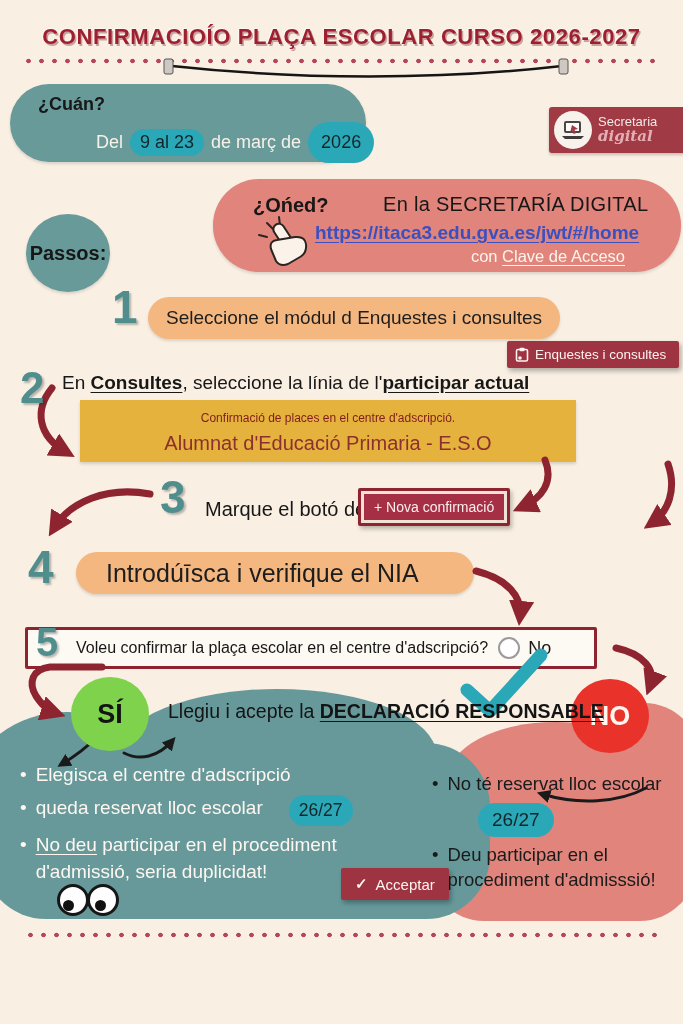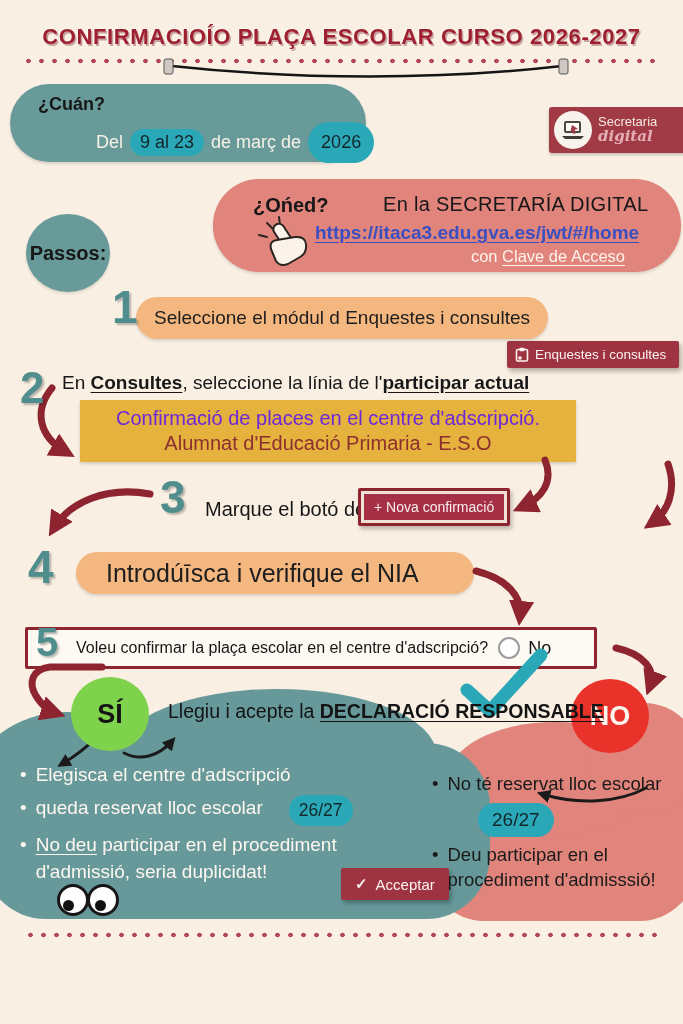--- a/index.html
+++ b/index.html
@@ -91,36 +91,36 @@
         <path d="M14,34 q-2,-8 6,-9 l18,-3 q10,-1 11,7 q1,9 -6,13 l-12,7 q-8,3 -12,-3 z"></path>
       </g>
     </svg>
   </div>
 
   <div class="blob teal-blob z2" style="left:26px;top:214px;width:84px;height:78px;border-radius:50%;display:flex;align-items:center;justify-content:center;">
     <span style="font-size:20px;color:#171717;font-weight:600;">Passos:</span>
   </div>
 
   <div class="num" style="left:112px;top:284px;">1</div>
-  <div class="blob orange-blob z2" style="left:136px;top:297px;width:412px;height:42px;border-radius:24px;text-align:center;line-height:42px;font-size:19px;color:#1d1d1d;">Seleccione el módul d Enquestes i consultes</div>
+  <div class="blob orange-blob z2" style="left:148px;top:297px;width:412px;height:42px;border-radius:24px;text-align:center;line-height:42px;font-size:19px;color:#1d1d1d;">Seleccione el módul d Enquestes i consultes</div>
   <div class="abs btn-red z2" style="left:507px;top:341px;height:27px;padding:0 13px 0 8px;gap:6px;font-size:13.5px;border-radius:2px;">
     <svg width="14" height="15" viewBox="0 0 14 15">
       <rect x="1.5" y="2.5" width="11" height="11.5" rx="1.5" fill="none" stroke="#fdf3ef" stroke-width="1.6"></rect>
       <rect x="4.5" y="0.8" width="5" height="3.4" rx="1" fill="#fdf3ef"></rect>
       <circle cx="5" cy="11" r="1.8" fill="#fdf3ef"></circle>
     </svg>
     <span>Enquestes i consultes</span>
   </div>
 
   <div class="num" style="left:20px;top:366px;font-size:44px;">2</div>
   <div class="abs z5" style="left:62px;top:372px;font-size:19px;color:#171717;white-space:nowrap;">
     <span>En </span><span class="u" style="font-weight:600;">Consultes</span><span>, seleccione la línia de l'</span><span class="u" style="font-weight:600;">participar actual</span>
   </div>
   <div class="abs z2" style="left:80px;top:400px;width:496px;height:62px;background:#e5b23d;box-shadow:0 2px 3px rgba(0,0,0,.15);text-align:center;padding-top:6px;box-sizing:border-box;">
-    <div style="font-size:20px;color:#6d28d9;line-height:25px;">Confirmació de places en el centre d'adscripció.</div>
+    <div style="font-size:12px;color:#7f1d1d;line-height:25px;">Confirmació de places en el centre d'adscripció.</div>
     <div style="font-size:20px;color:#8c2f30;line-height:25px;">Alumnat d'Educació Primaria - E.S.O</div>
   </div>
 
   <div class="num" style="left:160px;top:474px;">3</div>
   <div class="abs z5" style="left:205px;top:498px;font-size:20px;color:#171717;white-space:nowrap;">Marque el botó de:</div>
   <div class="abs z5" style="left:358px;top:488px;border:3px solid #8e2430;background:#efe1d6;padding:3px;border-radius:2px;box-shadow:2px 3px 4px rgba(0,0,0,.25);">
     <div style="background:#a53045;color:#fbeeed;font-size:14px;padding:5px 10px;white-space:nowrap;">+ Nova confirmació</div>
   </div>
 
   <div class="num" style="left:28px;top:544px;">4</div>

